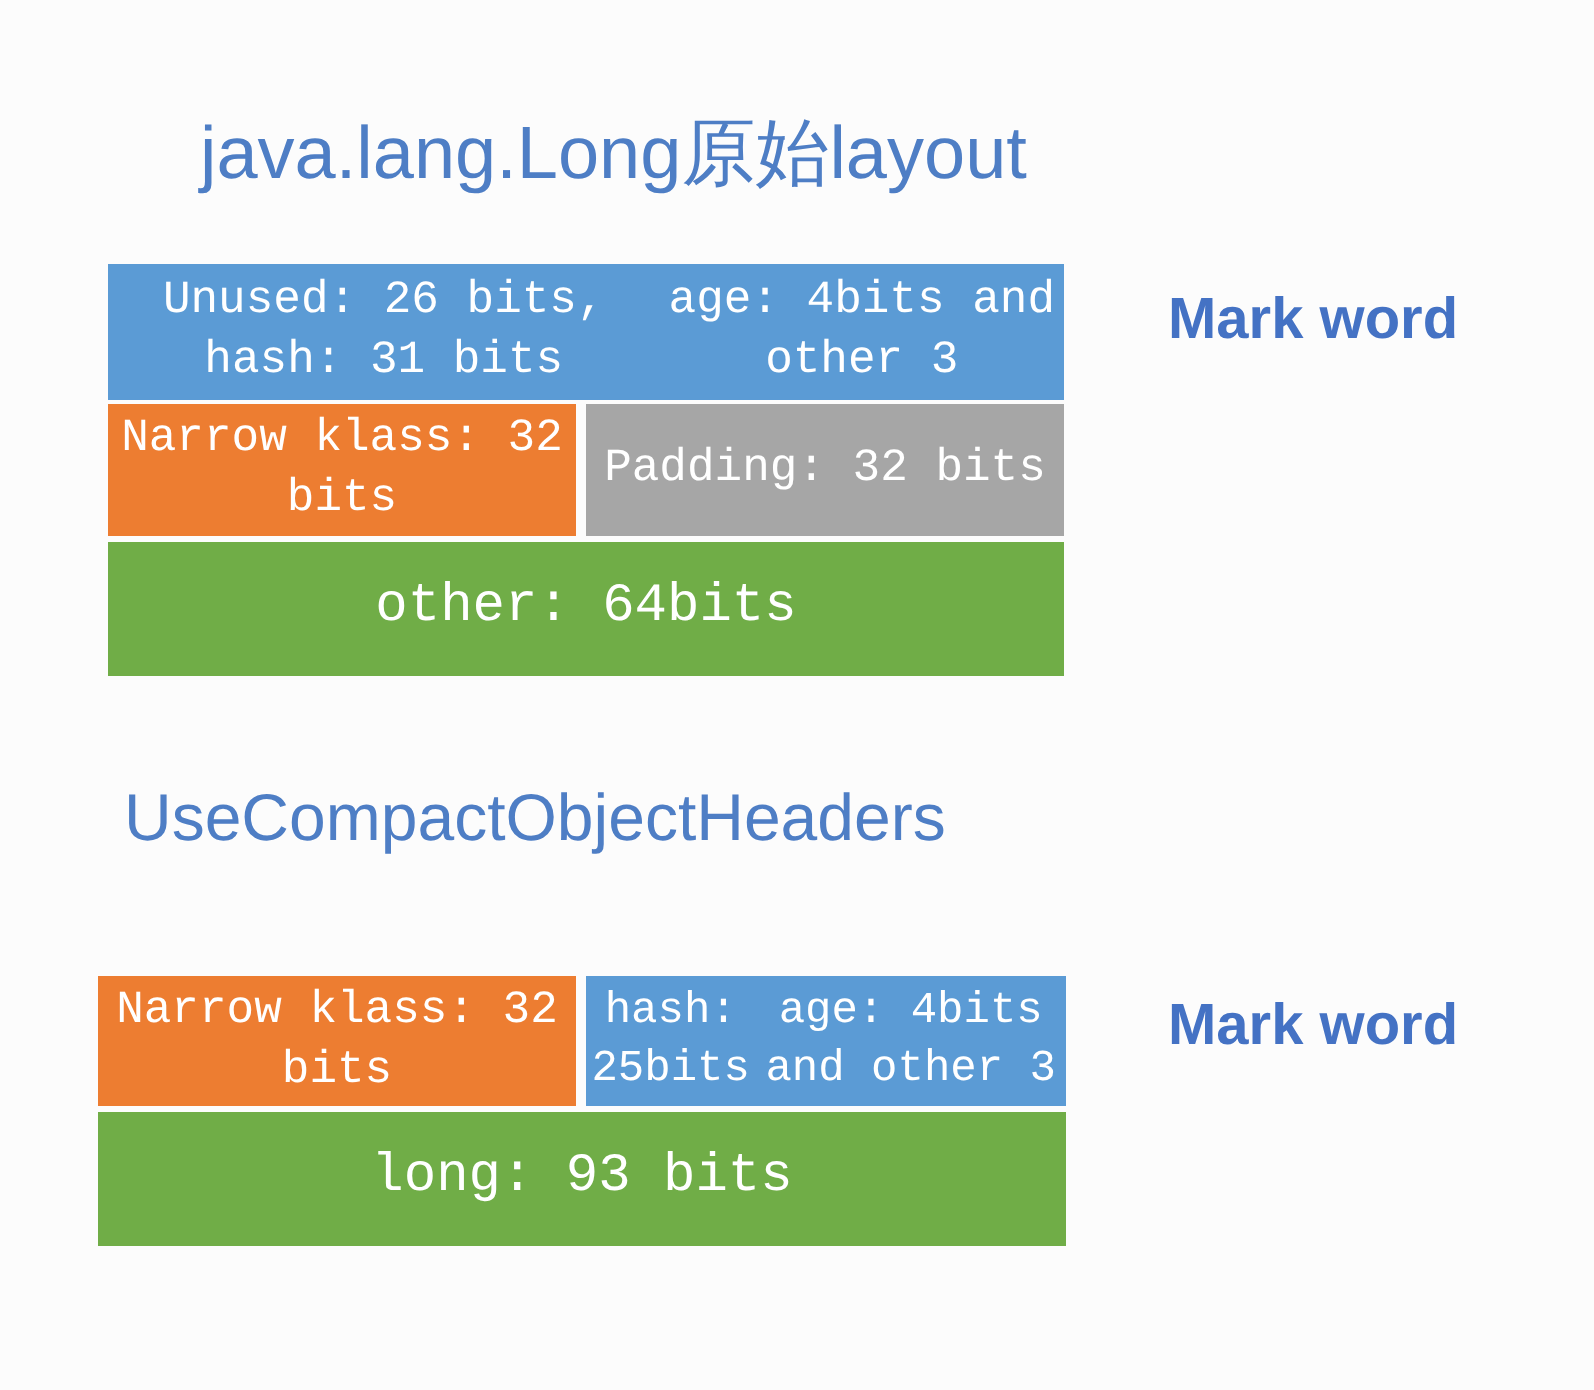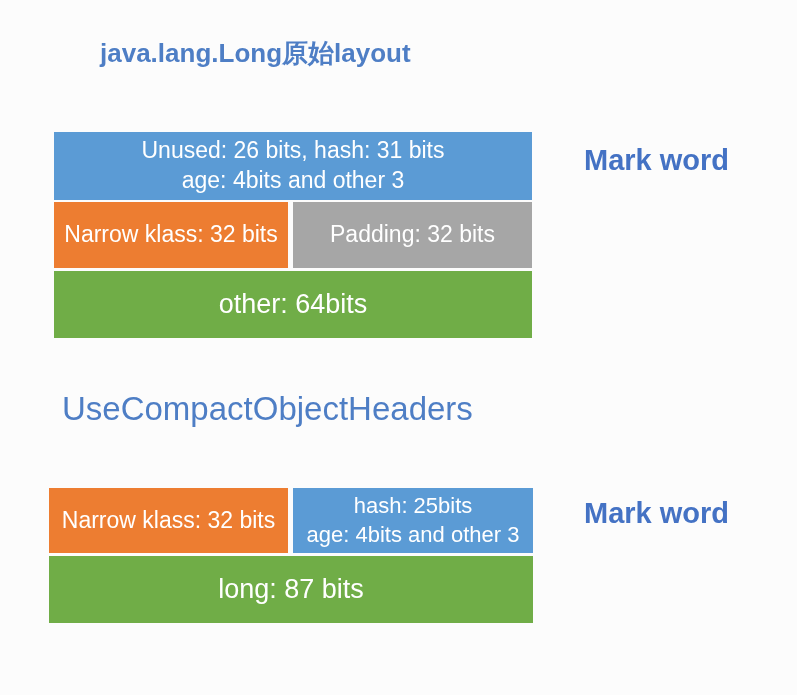--- a/index.html
+++ b/index.html
@@ -12,46 +12,46 @@
   }
   .stage { position: absolute; inset: 0; width: 797px; height: 695px; }
 
   .section-title {
     position: absolute;
     color: #4e7ec5;
     font-weight: 400;
     letter-spacing: 0px;
     white-space: nowrap;
   }
-  #title-1 { left: 100px; top: 36px; font-size: 26px; font-weight: bold; }
+  #title-1 { left: 100px; top: 52px; font-size: 37px; }
   #title-2 { left: 62px; top: 390px; font-size: 33px; }
 
   .mark-word-label {
     position: absolute;
     color: #4472c4;
     font-weight: 700;
     font-size: 29px;
     white-space: nowrap;
   }
   #mark-word-1 { left: 584px; top: 144px; }
   #mark-word-2 { left: 584px; top: 497px; }
 
   .diagram { position: absolute; display: flex; flex-direction: column; }
   #diagram-1 { left: 54px; top: 132px; width: 478px; }
   #diagram-2 { left: 49px; top: 488px; width: 484px; }
 
   .row { display: flex; width: 100%; }
   .cell {
     display: flex;
-    flex-direction: column;
     align-items: center;
     justify-content: center;
     color: #ffffff;
     text-align: center;
     line-height: 1.3;
+    font-family: Liberation Mono, monospace;
   }
   .cell .ln { display: block; }
 
   
   #d1-markword   { height: 68px; width: 478px; font-size: 23px; }
   #d1-row2       { margin-top: 2px; height: 66px; gap: 5px; }
   #d1-narrow     { width: 234px; font-size: 23px; }
   #d1-padding    { width: 239px; font-size: 23px; }
   #d1-long       { margin-top: 3px; height: 67px; width: 478px; font-size: 27px; }
 
@@ -99,19 +99,19 @@
     <div id="d2-row1" class="row">
       <div id="d2-narrow" class="cell fill-orange">
         <span class="ln">Narrow klass: 32 bits</span>
       </div>
       <div id="d2-hash" class="cell fill-blue">
         <span class="ln">hash: 25bits</span>
         <span class="ln">age: 4bits and other 3</span>
       </div>
     </div>
     <div id="d2-long" class="cell fill-green">
-      <span class="ln">long: 87 bits</span>
+      <span class="ln">long: 93 bits</span>
     </div>
   </div>
 
   <div id="mark-word-2" class="mark-word-label">Mark word</div>
 
 </div>
 
 </body></html>

